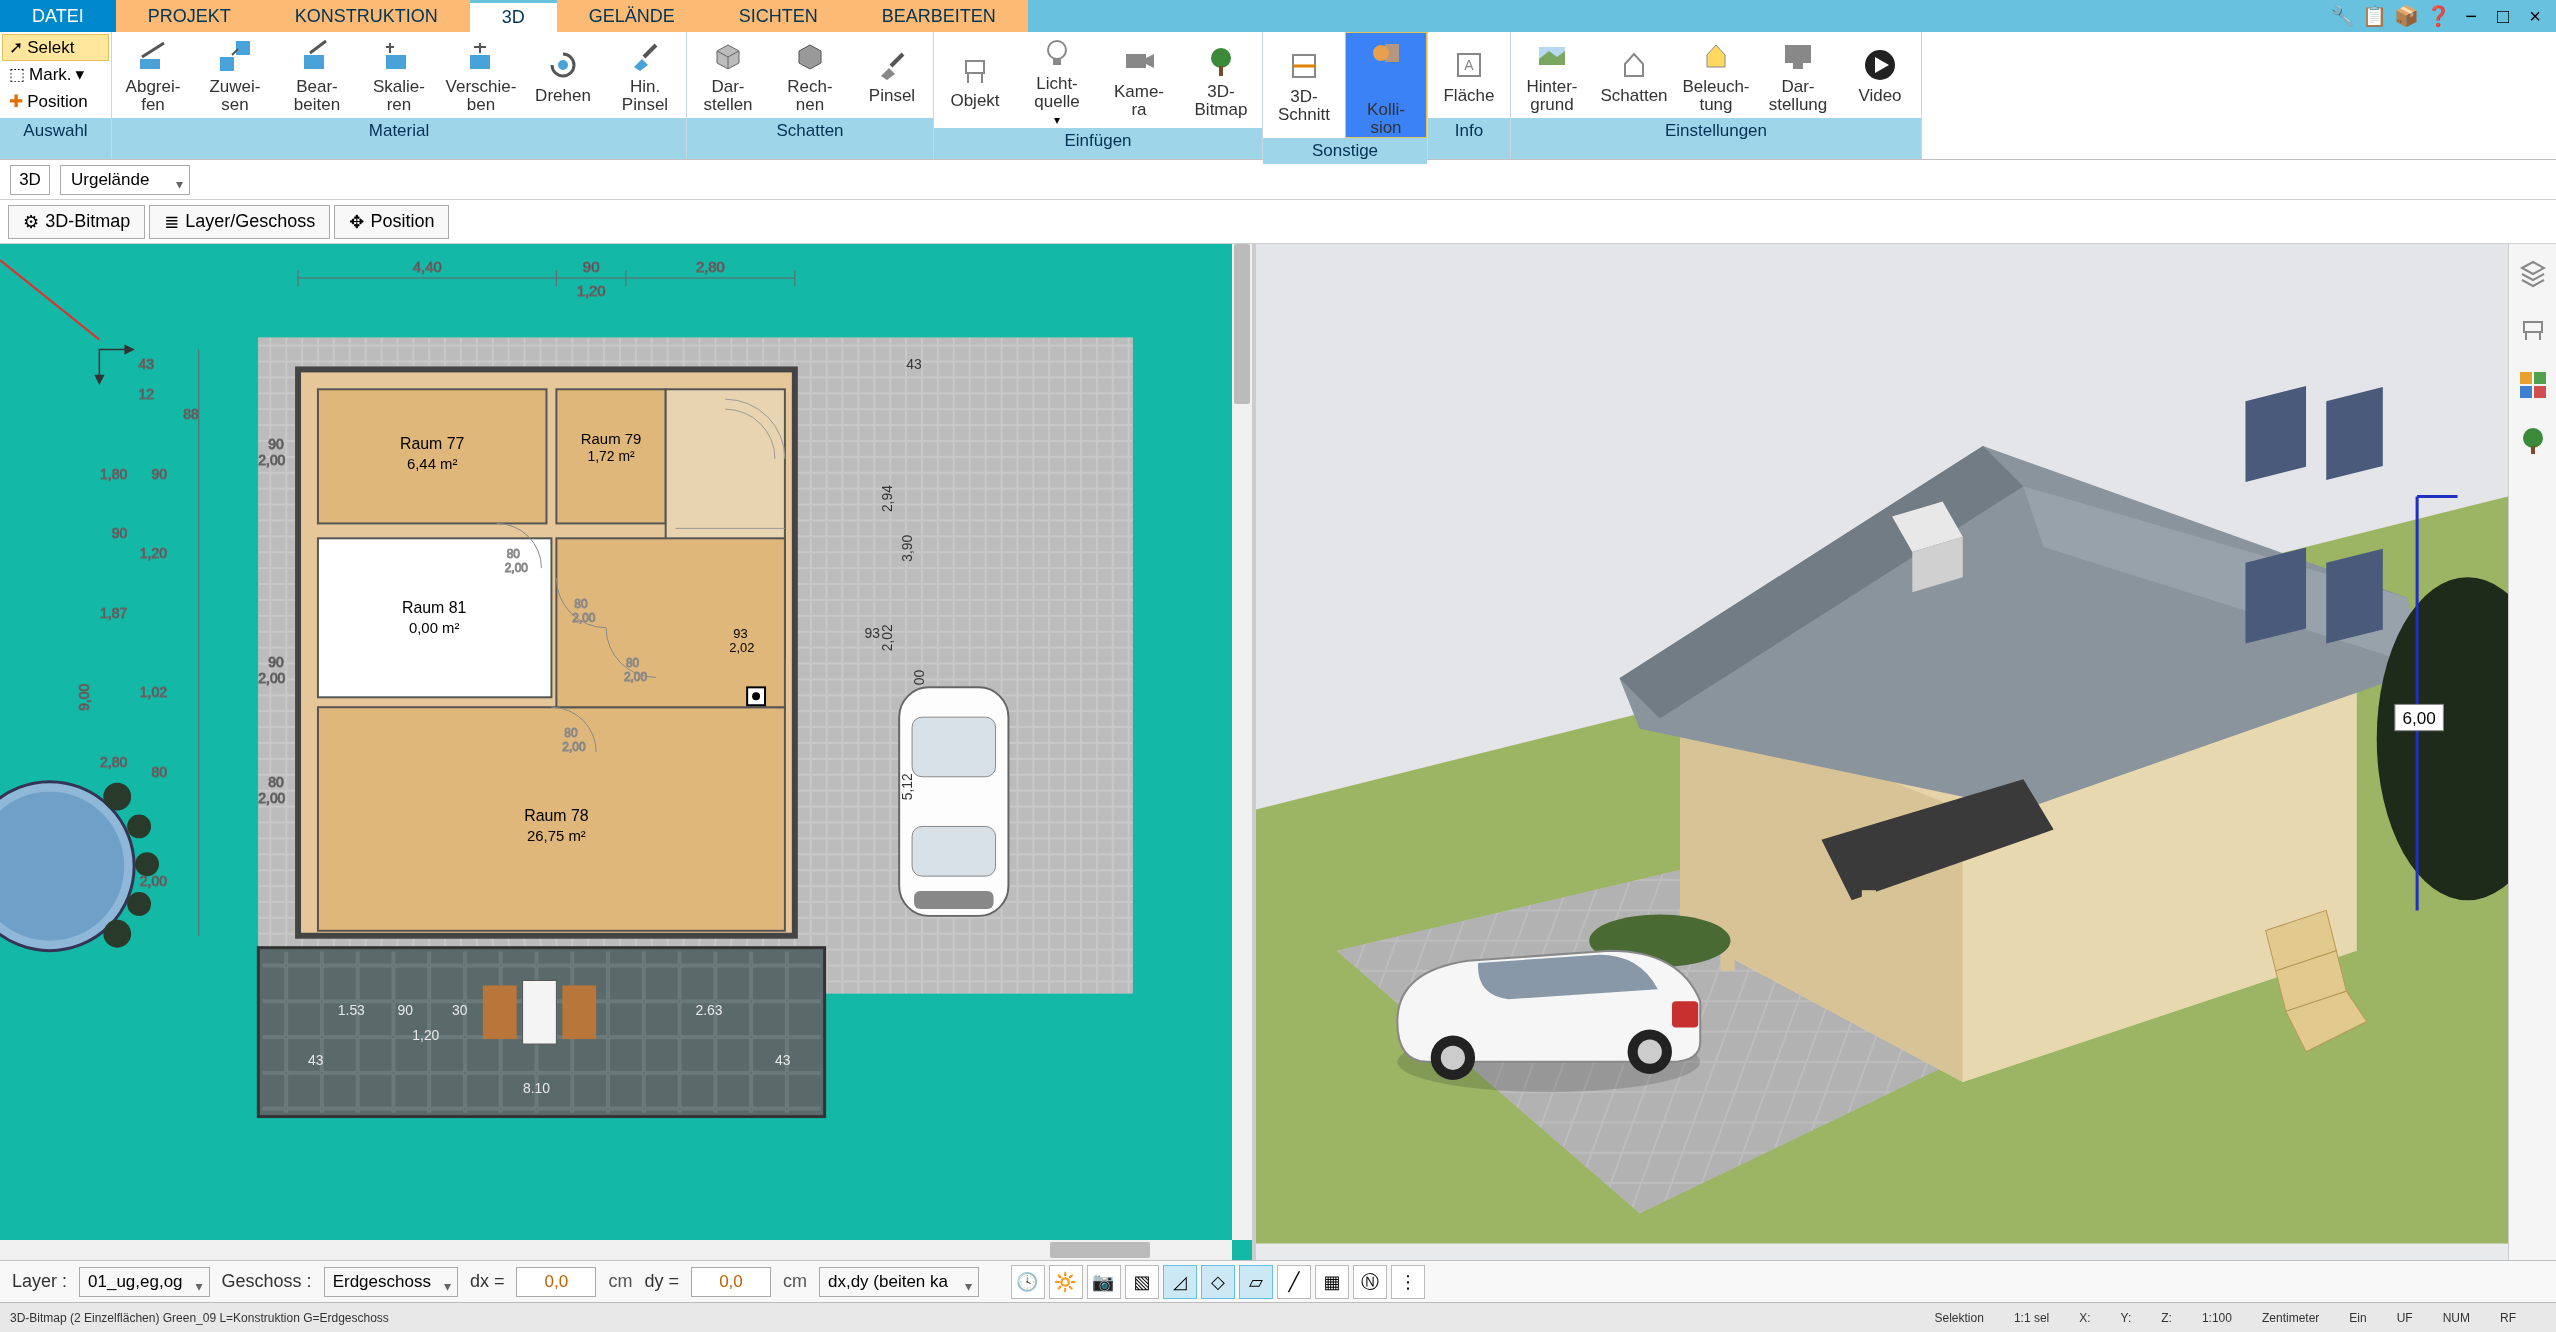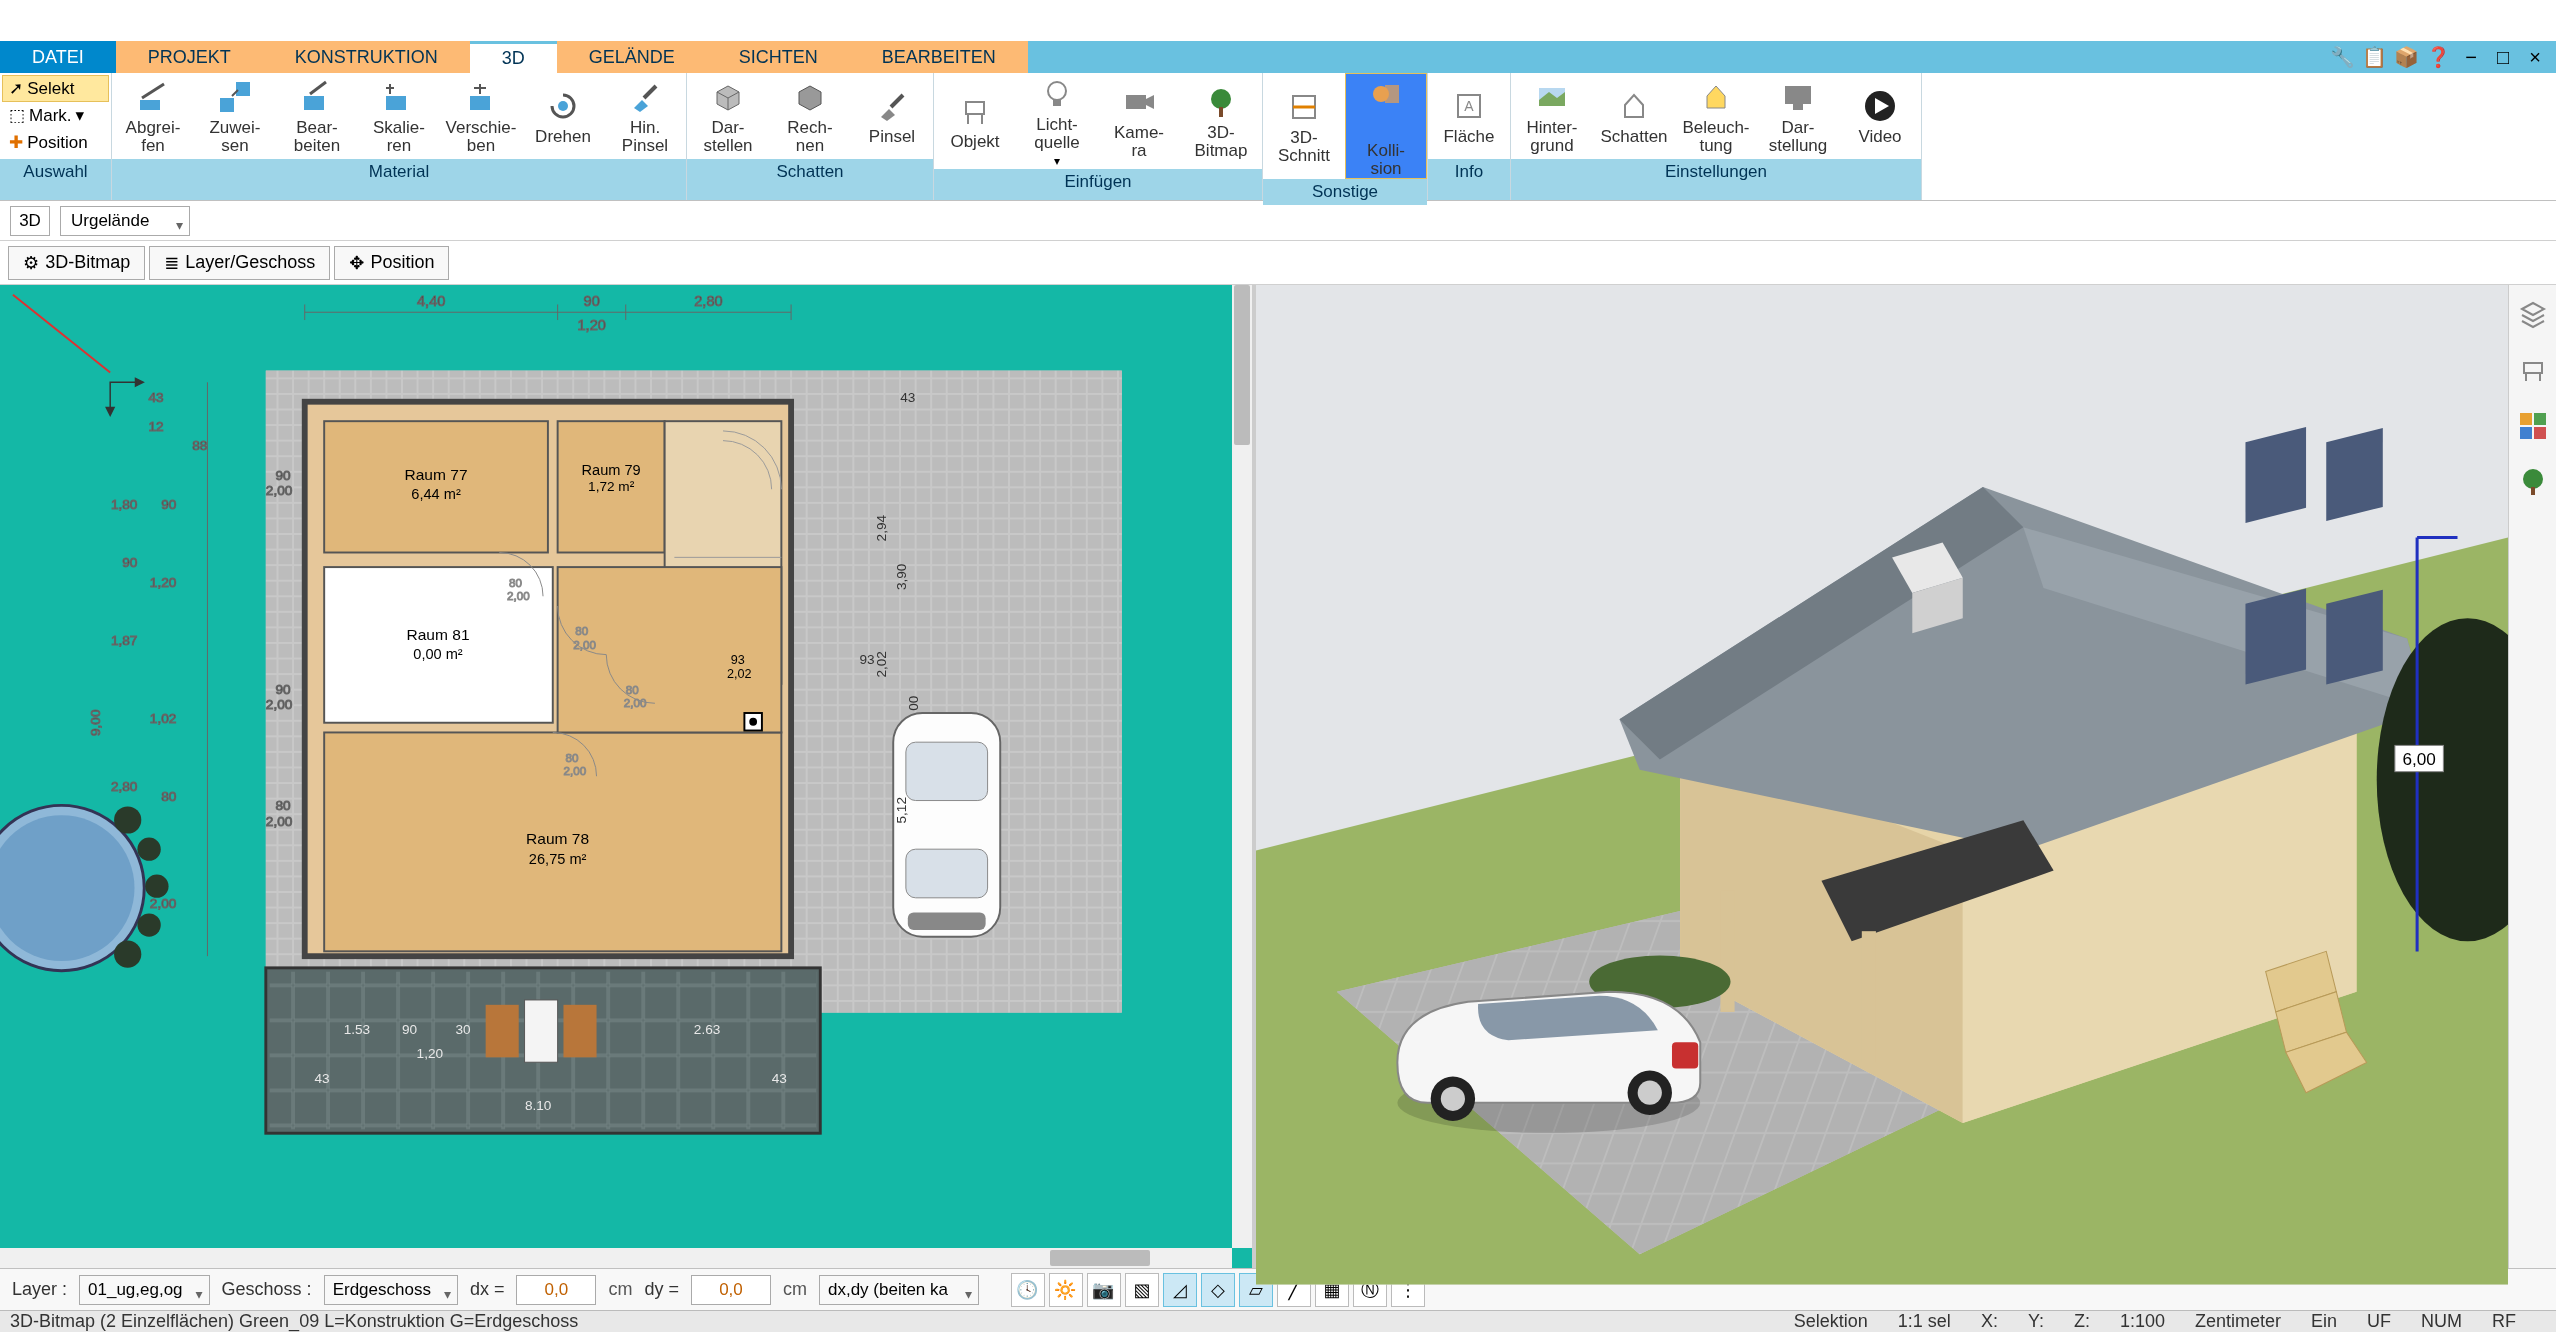--- a/index.html
+++ b/index.html
@@ -1,18 +1,18 @@
 <!DOCTYPE html>
 <html><head>
 <meta charset="utf-8">
 <style>
 *{margin:0;padding:0;box-sizing:border-box;font-family:'Segoe UI',Tahoma,sans-serif;}
 body{width:2556px;height:1332px;background:#fff;overflow:hidden;display:flex;flex-direction:column;font-size:20px;}
 
-.menu-bar{height:32px;background:#e8e8e8;display:flex;align-items:stretch;margin-top:41px;}
+.menu-bar{height:32px;background:#e8e8e8;display:flex;align-items:stretch;}
 .menu-tab{padding:0 32px;display:flex;align-items:center;font-size:18px;cursor:pointer;}
 .menu-tab.datei{background:#0088cc;color:#fff;}
 .menu-tab.normal{background:#fdba74;color:#003355;}
 .menu-tab.active{background:#fff;color:#003355;border-top:3px solid #69c1e0;}
 .menu-spacer{flex:1;background:#69c1e0;}
 .menu-right{display:flex;align-items:center;background:#69c1e0;padding:0 8px;gap:6px;}
 .menu-right .ico{width:26px;height:26px;display:flex;align-items:center;justify-content:center;cursor:pointer;font-size:20px;}
 
 .ribbon{height:128px;background:#fff;display:flex;border-bottom:1px solid #c0c0c0;}
 .ribbon-group{display:flex;flex-direction:column;border-right:1px solid #c8d8e0;}
@@ -49,21 +49,21 @@
 .bottom-bar{height:42px;border-top:1px solid #c0c0c0;background:#f8f8f8;display:flex;align-items:center;padding:12px 12px;gap:12px;font-size:18px;}
 .bottom-bar .lbl{color:#333;}
 .bottom-bar .dd{height:30px;border:1px solid #aaa;padding:0 26px 0 8px;line-height:28px;position:relative;min-width:120px;font-size:17px;}
 .bottom-bar .dd::after{content:'▾';position:absolute;right:6px;top:4px;font-size:14px;color:#666;}
 .bottom-bar .inp{width:80px;height:30px;border:1px solid #aaa;text-align:center;font-size:17px;color:#c06000;}
 .bottom-bar .unit{color:#555;}
 .bottom-bar .icos{display:flex;gap:4px;margin-left:20px;}
 .bottom-bar .ico{width:34px;height:34px;border:1px solid #bbb;display:flex;align-items:center;justify-content:center;cursor:pointer;background:#fff;font-size:18px;}
 .bottom-bar .ico.on{background:#cce8f5;border-color:#69c1e0;}
 
-.status-bar{height:22px;background:#e8e8e8;border-top:1px solid #bbb;display:flex;align-items:center;padding:0 10px;font-size:18px;color:#333;}
+.status-bar{height:30px;background:#e8e8e8;border-top:1px solid #bbb;display:flex;align-items:center;padding:0 10px;font-size:12px;color:#333;}
 .status-bar .seg{margin-right:30px;}
 .status-bar .fill{flex:1;}
 </style>
 </head>
 <body>
 
 <div class="menu-bar">
   <div class="menu-tab datei">DATEI</div>
   <div class="menu-tab normal">PROJEKT</div>
   <div class="menu-tab normal">KONSTRUKTION</div>

